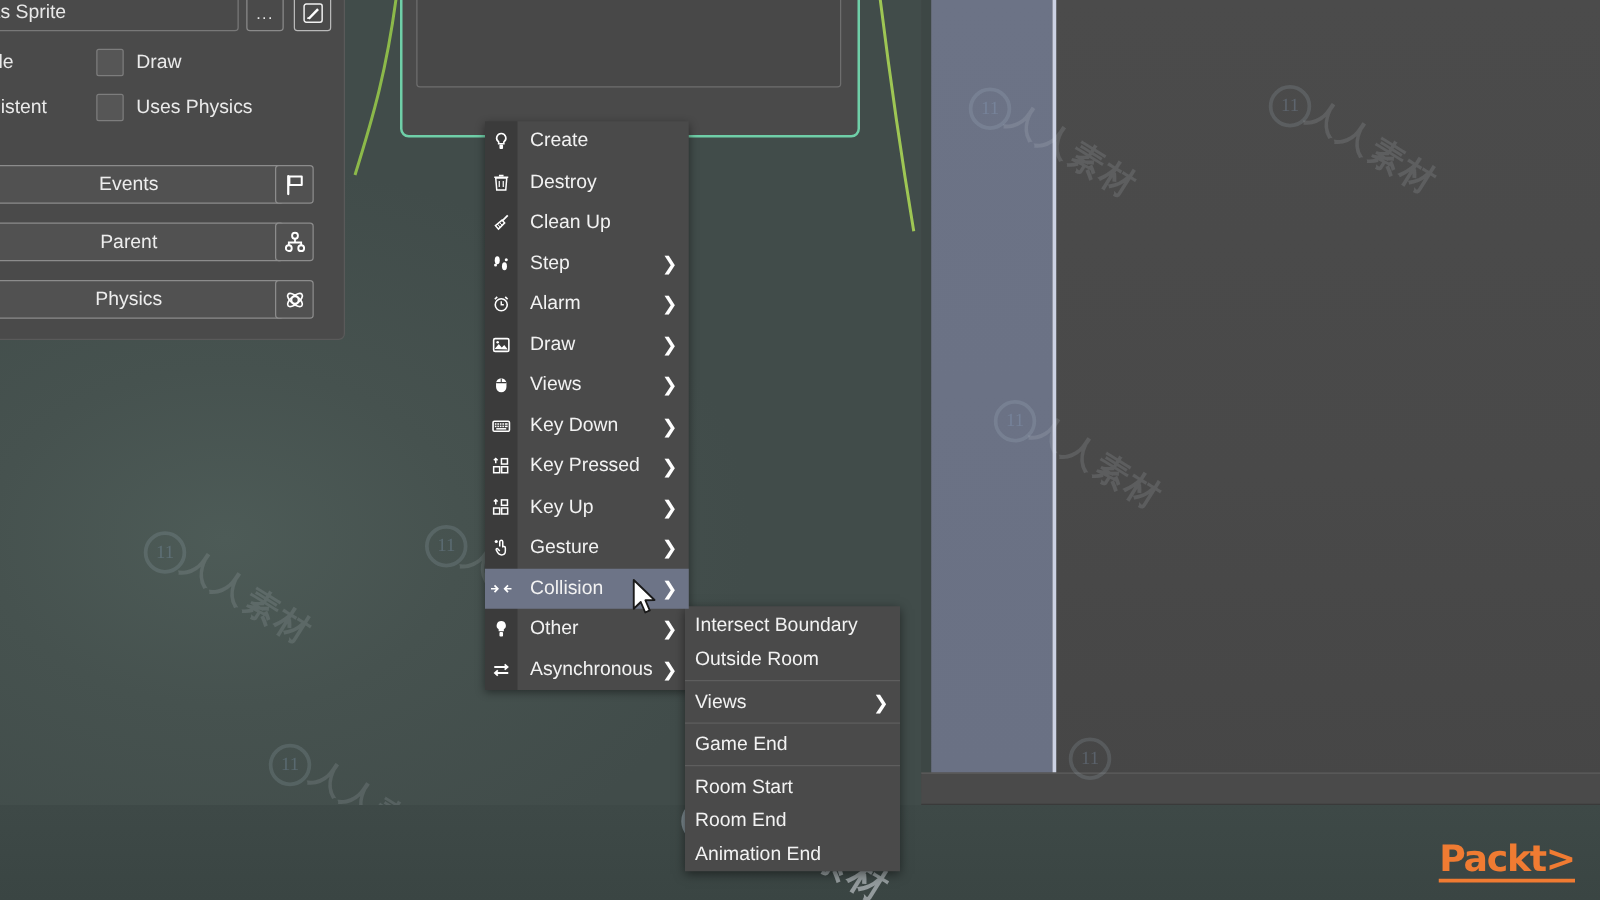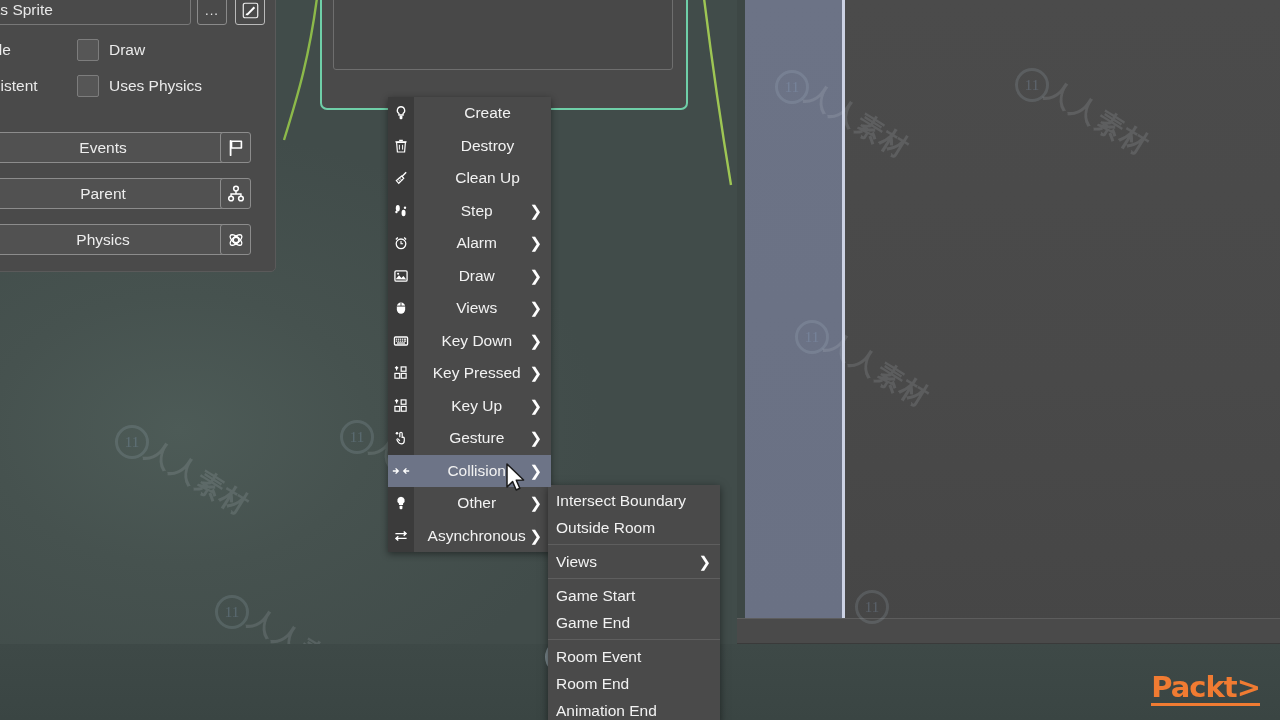--- a/index.html
+++ b/index.html
@@ -169,21 +169,21 @@
     display: flex; align-items: center;
     color: #f2f2f2;
     font-size: 15.5px;
     z-index: 2;
   }
   .ctx-item.sel { background: #6d7487; }
   .ctx-ic {
     width: 26px; min-width: 26px; height: 100%;
     display: flex; align-items: center; justify-content: center;
   }
-  .ctx-lbl { margin-left: 10px; flex: 1; white-space: nowrap; text-align: center; }
+  .ctx-lbl { margin-left: 10px; flex: 1; white-space: nowrap; }
   .ctx-arrow {
     margin-right: 9px; font-size: 15px; color: #ffffff;
     font-family: "DejaVu Sans", sans-serif;
   }
 
   
   .sub-menu {
     position: absolute; left: 548px; top: 485px;
     width: 172px;
     background: #4a4a4a;
@@ -522,28 +522,25 @@
     <div class="sub-item">
       <span>Outside Room</span>
     </div>
     <div class="sub-sep"></div>
     <div class="sub-item">
       <span>Views</span>
       <span class="sub-arrow">❯</span>
     </div>
     <div class="sub-sep"></div>
     <div class="sub-item">
-      <span>Game Start</span>
-    </div>
-    <div class="sub-item">
       <span>Game End</span>
     </div>
     <div class="sub-sep"></div>
     <div class="sub-item">
-      <span>Room Event</span>
+      <span>Room Start</span>
     </div>
     <div class="sub-item">
       <span>Room End</span>
     </div>
     <div class="sub-item">
       <span>Animation End</span>
     </div>
   </div>
 
   <div class="cursor">

